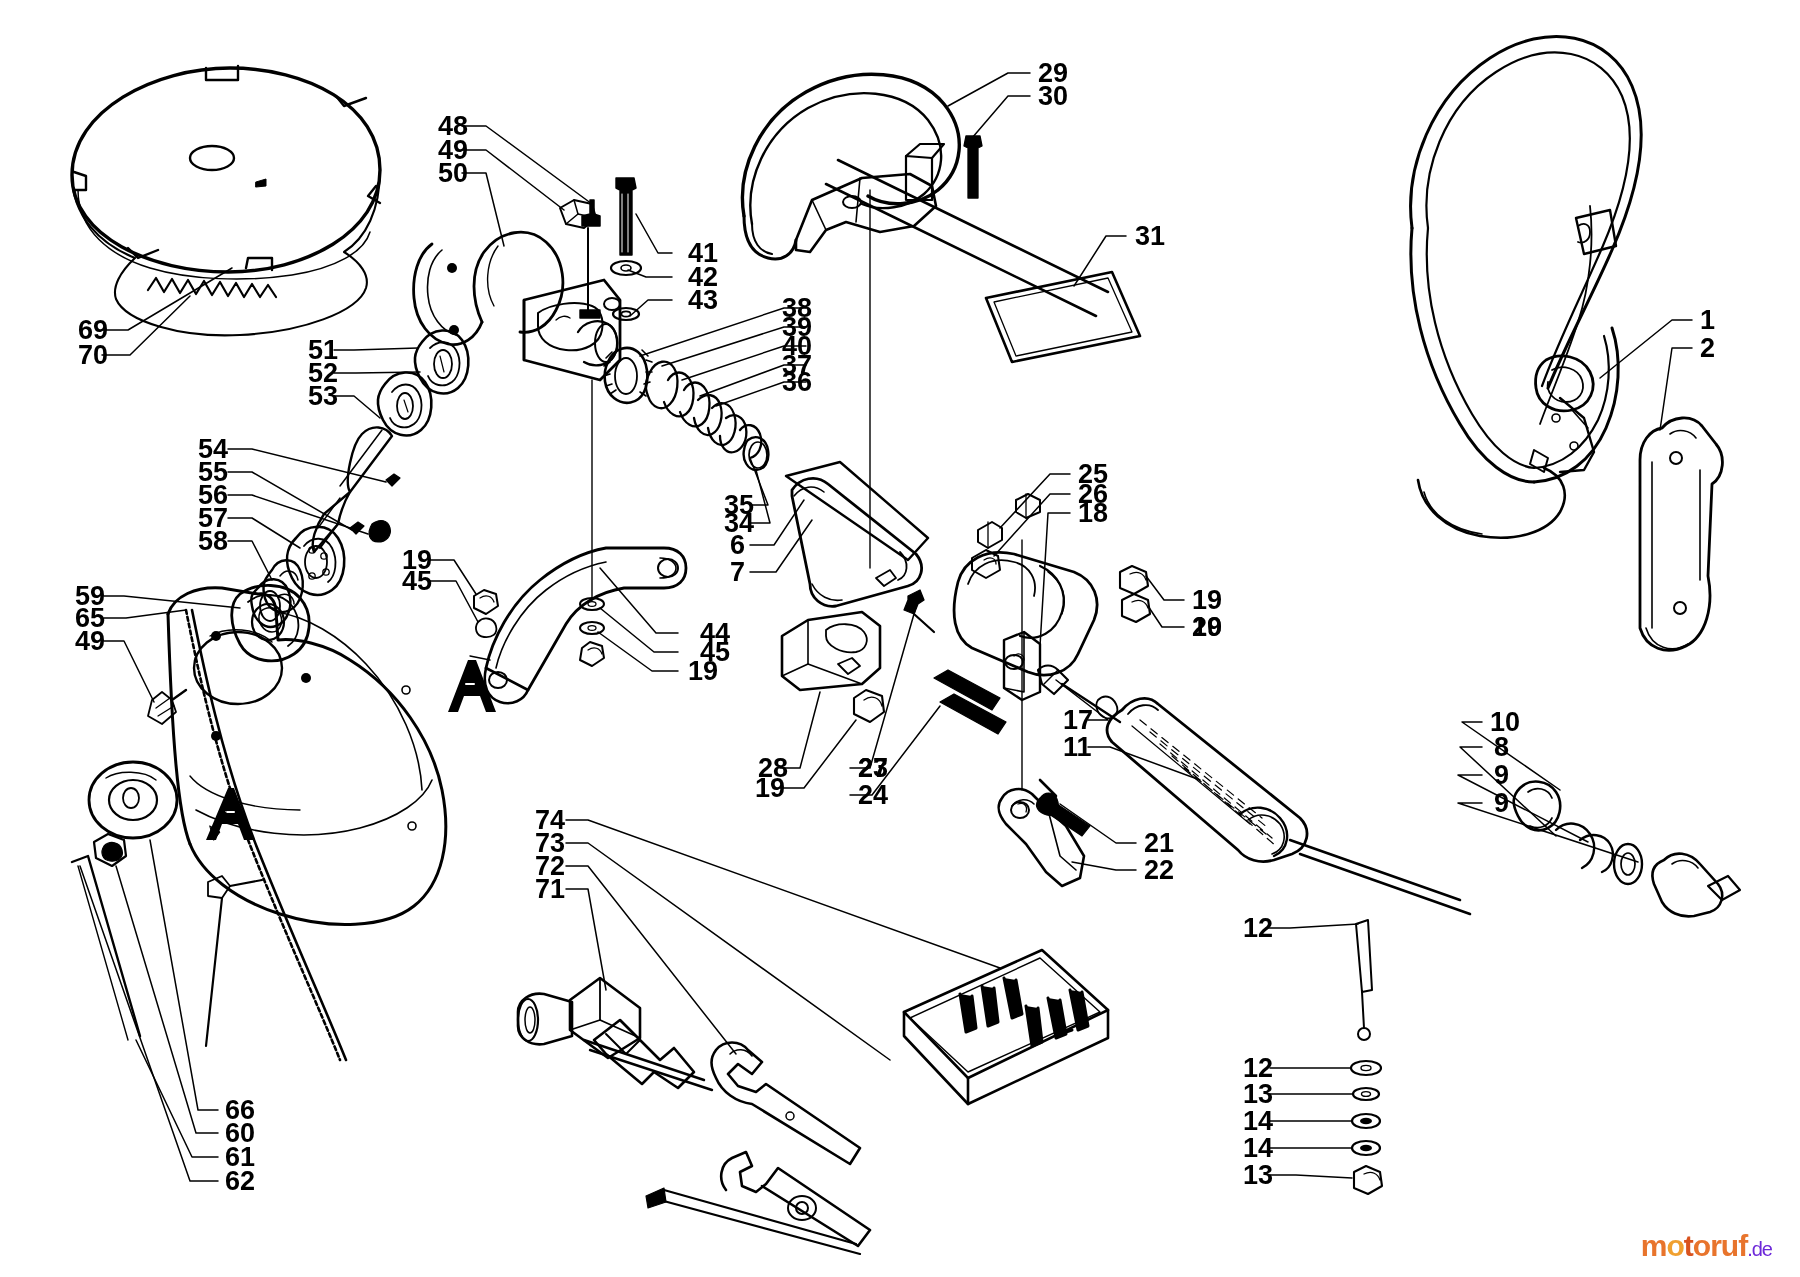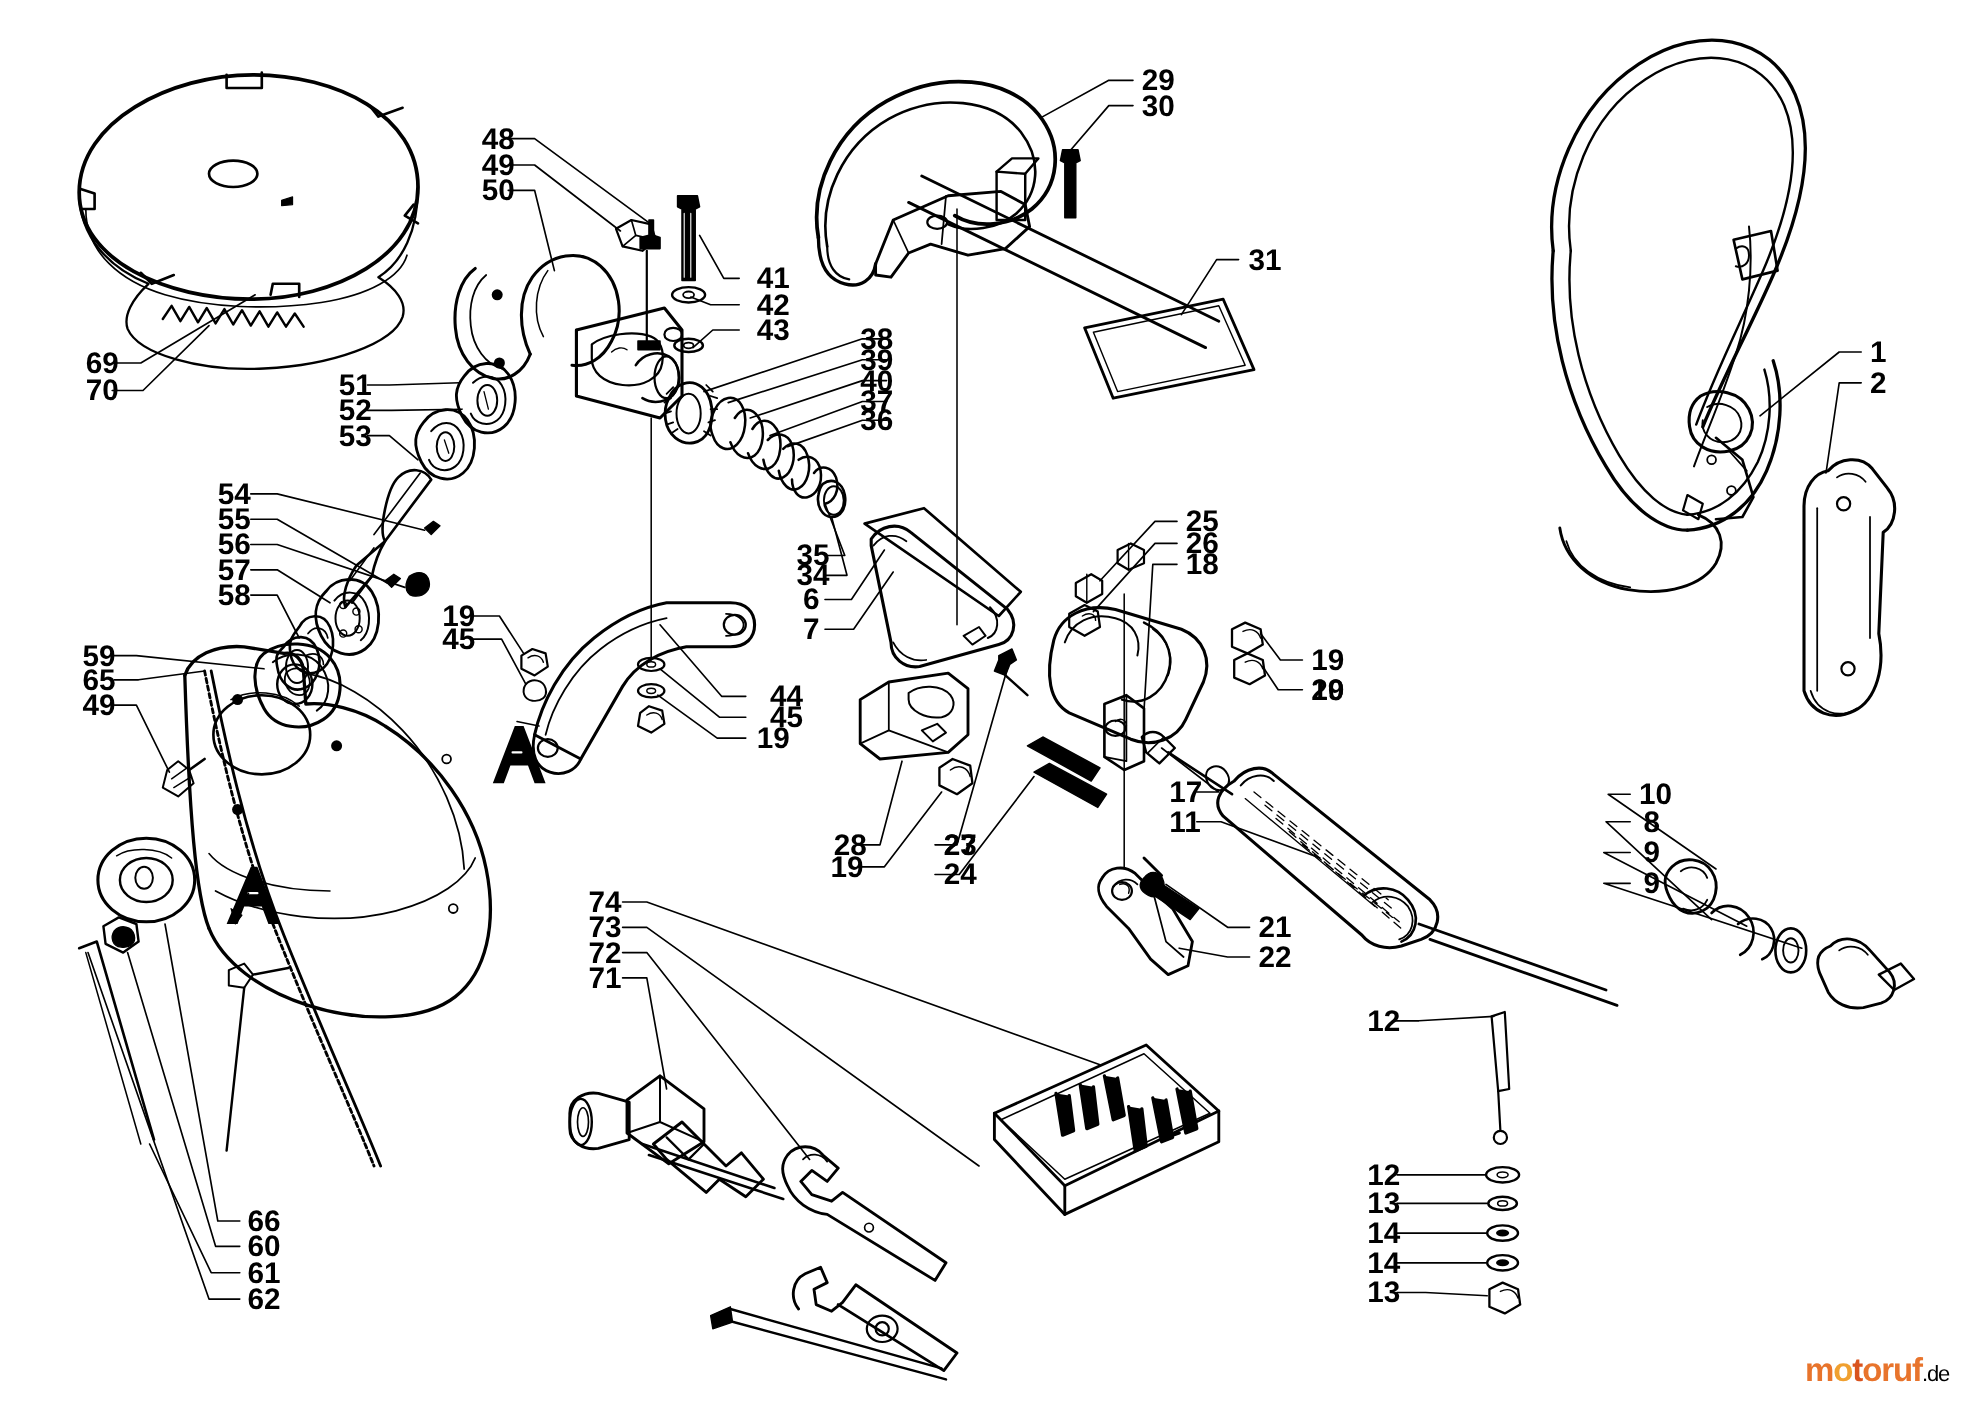--- a/index.html
+++ b/index.html
@@ -4,21 +4,21 @@
 <style>
   html,body{margin:0;padding:0;background:#fff;}
   #root{position:relative;width:1800px;height:1277px;background:#ffffff;
         font-family:"Liberation Sans",sans-serif;overflow:hidden;}
   #canvas{position:absolute;left:0;top:0;width:1800px;height:1277px;}
   .wm{position:absolute;right:28px;bottom:14px;font-family:"Liberation Sans",sans-serif;
       font-size:30px;font-weight:bold;letter-spacing:-1px;}
   .wm .m{color:#e8742c;}
   .wm .o{color:#f0a030;}
   .wm .t{color:#d9531e;}
-  .wm .de{color:#000000;font-size:20px;font-weight:normal;}
+  .wm .de{color:#6d28d9;font-size:20px;font-weight:normal;}
 </style>
 </head>
 <body>
 
 <div id="root">
 
   <svg id="canvas" viewBox="0 0 1800 1277" xmlns="http://www.w3.org/2000/svg">
     <rect x="0" y="0" width="1800" height="1277" fill="#ffffff"></rect>
     <g fill="none" stroke="#000" stroke-width="2.4" stroke-linecap="round" stroke-linejoin="round">
 

